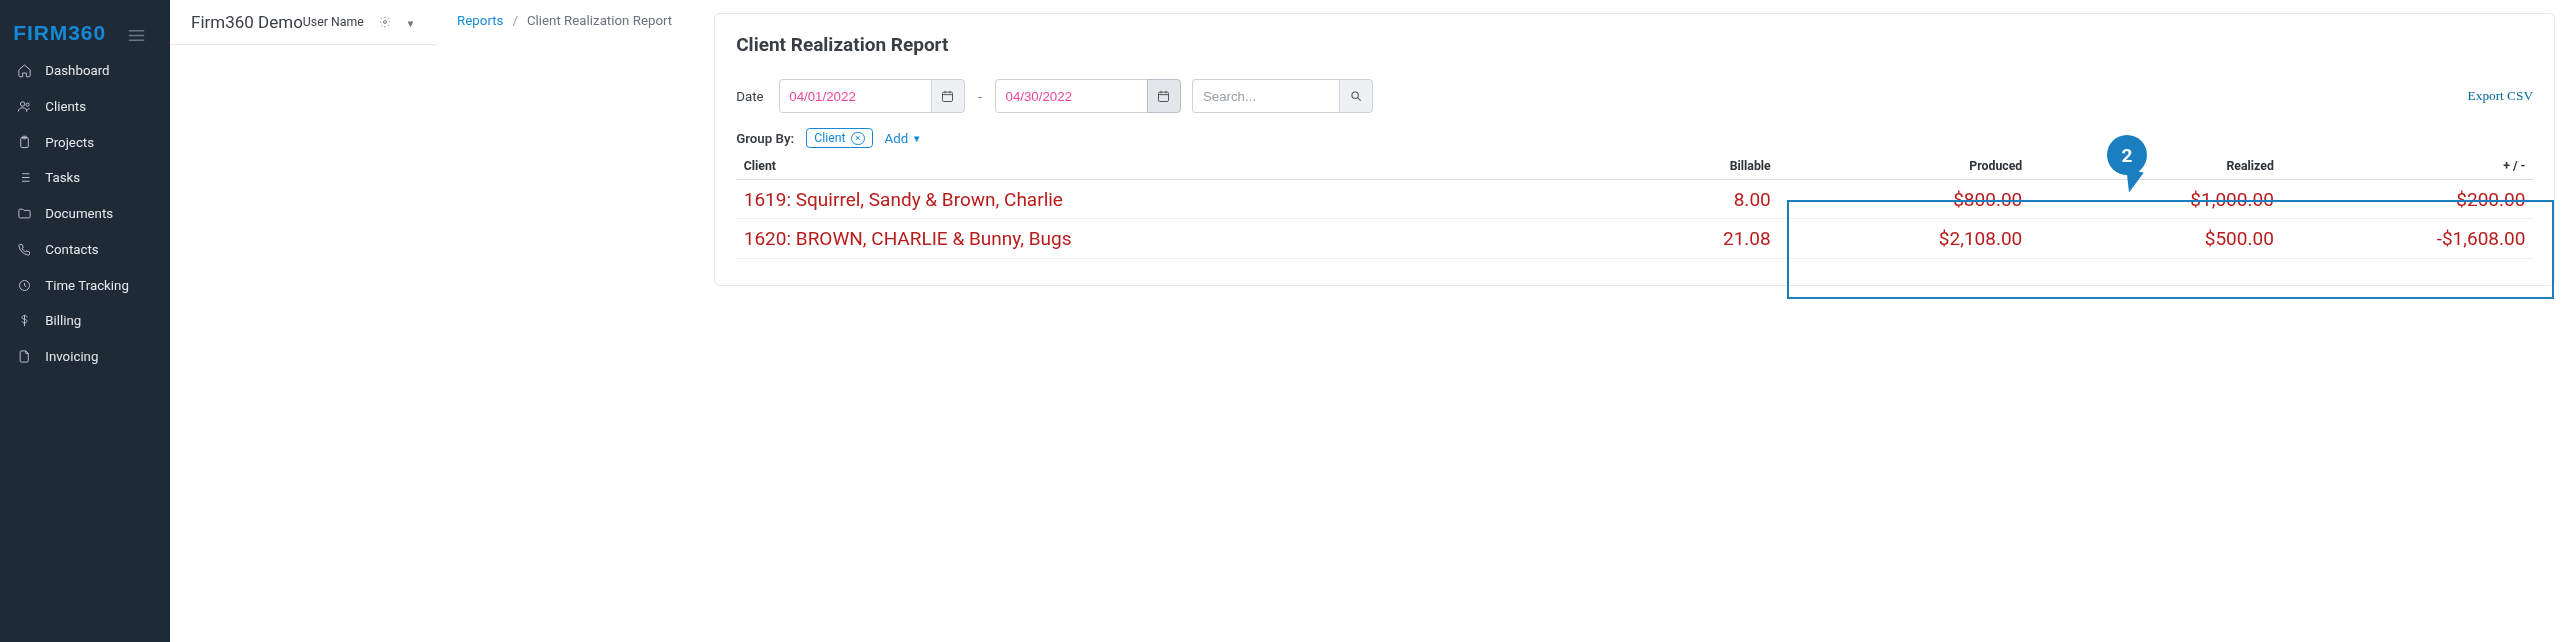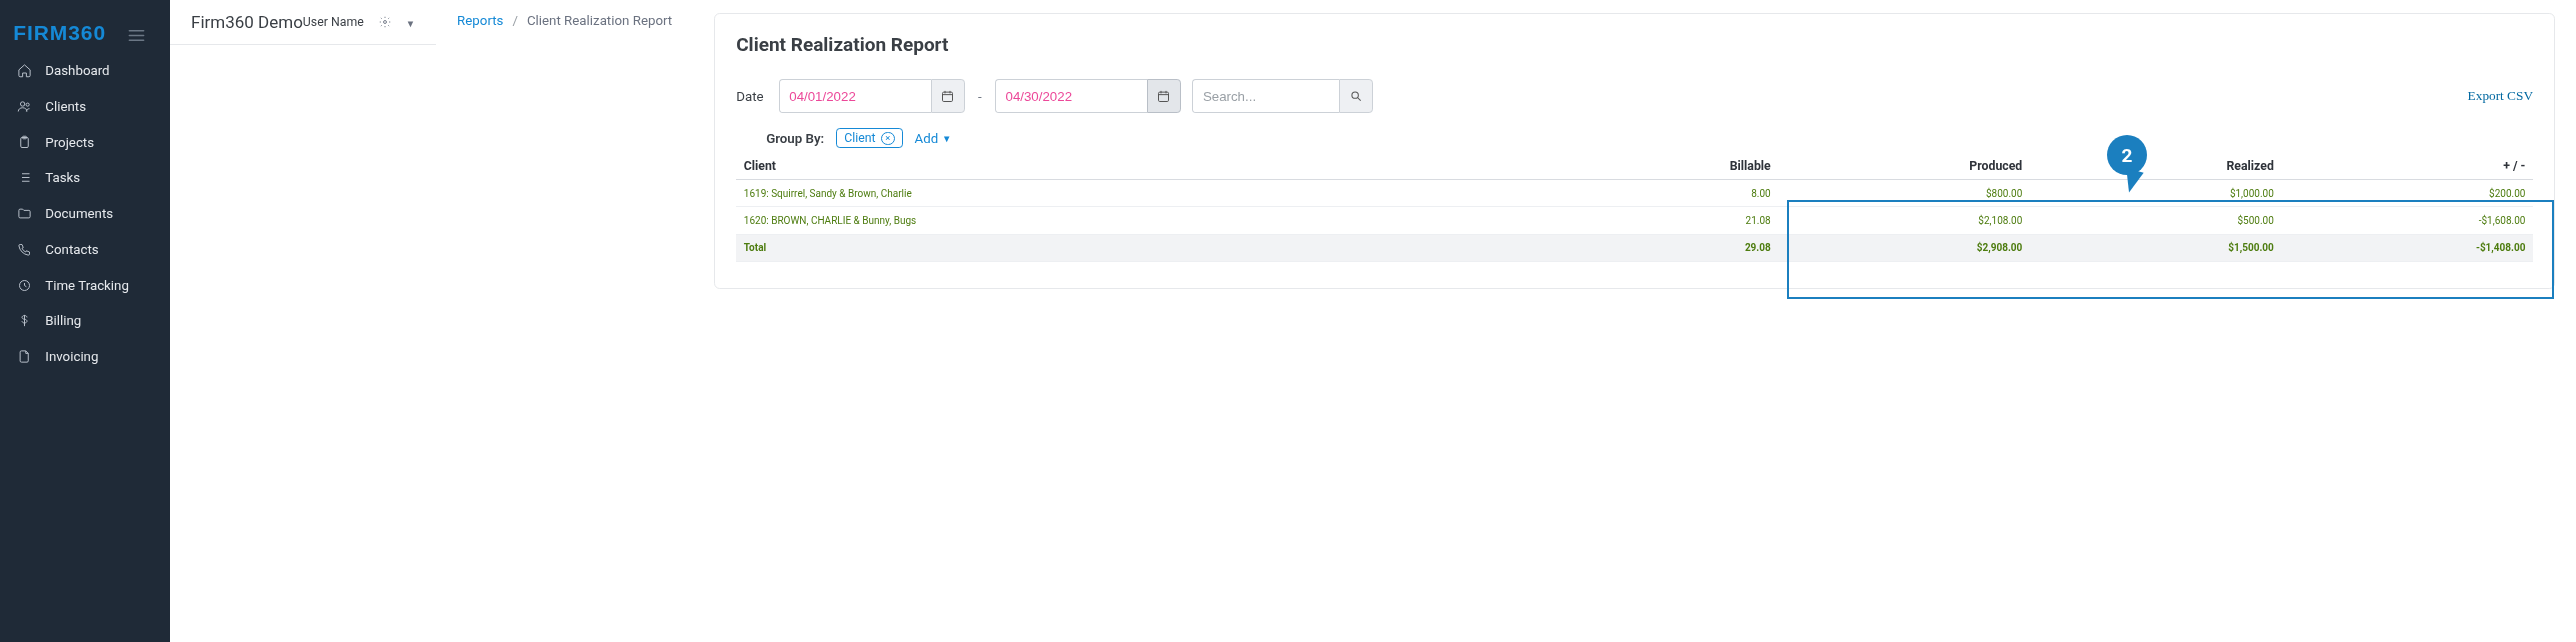--- a/index.html
+++ b/index.html
@@ -46,30 +46,30 @@
     .date-group .btn-icon { width:34px; border-top-left-radius:0; border-bottom-left-radius:0; background:#eef0f3; display:flex; align-items:center; justify-content:center; cursor:pointer; }
     .date-group.active .btn-icon { background:#e3e6ea; border-color:#b9bfc7; }
     .dash { color:#6b7280; padding: 0 1.9px; }
 
     .search-group { display:flex; }
     .search-group .input { width: 147px; border-top-right-radius:0; border-bottom-right-radius:0; border-right:none; }
     .search-group .btn-icon { width:34px; border-top-left-radius:0; border-bottom-left-radius:0; background:#eef0f3; display:flex; align-items:center; justify-content:center; cursor:pointer; }
 
     .export-link { color:#0369a1; text-decoration:none; font-size:13.3px; cursor:pointer;font-family:Liberation Serif, serif; }
 
-    .groupby-row { display:flex; align-items:center; gap: 11.4px; margin-bottom: 5.7px; margin-left: 30px; }
+    .groupby-row { display:flex; align-items:center; gap: 11.4px; margin-bottom: 5.7px; }
     .groupby-label { font-weight:600; color:#3a3f45; }
     .chip { border:0.9px solid #1589d6; color:#1589d6; border-radius: 3.8px; padding: 1.9px 7.6px; display:inline-flex; align-items:center; gap:5.7px; font-size:12.3px; background:#fff; }
     .chip .x { display:inline-flex; align-items:center; justify-content:center; width:13.3px; height:13.3px; border:1.3px solid #1589d6; border-radius:50%; font-size:9.5px; line-height:1; }
     .add-menu { color:#1589d6; cursor:pointer; display:inline-flex; align-items:center; gap:3.8px; font-size:13.3px; }
     .add-menu .caret { color:#1589d6; font-size:9.5px; }
 
     table.report { width:100%; border-collapse: collapse; }
     table.report thead th { text-align:left; font-size:12.3px; font-weight:700; color:#2f333a; border-bottom:0.9px solid #d8dbe0; padding: 5.7px 7.6px; }
-    table.report td { padding: 7.6px 7.6px; border-bottom:0.9px solid #edeff2; font-size:10px; color:#4d7c0f; }
+    table.report td { padding: 7.6px 7.6px; border-bottom:0.9px solid #edeff2; font-size:19px; color:#b91c1c; }
     table.report th.num, table.report td.num { text-align:right; }
     table.report tr.total td { font-weight:700; background:#f2f3f5; }
     .pos { color:#2fbf4a; }
     .neg { color:#e2445c; }
 
     
     .anno-box { position:absolute; border:2.8px solid #1b7fbf; pointer-events:none; }
     .anno-bubble { position:absolute; width:40px; height:40px; border-radius:50%; background:#1b7fbf; color:#fff; font-weight:700; font-size:19px; display:flex; align-items:center; justify-content:center; pointer-events:none; }
     .anno-tail { position:absolute; width:0; height:0; border-left:9.5px solid transparent; border-right:9.5px solid transparent; border-top:23px solid #1b7fbf; transform: rotate(15deg); pointer-events:none; }
 
@@ -268,27 +268,20 @@
               <td class="num">$1,000.00</td>
               <td class="num pos">$200.00</td>
             </tr>
             <tr>
               <td>1620: BROWN, CHARLIE &amp; Bunny, Bugs</td>
               <td class="num">21.08</td>
               <td class="num">$2,108.00</td>
               <td class="num">$500.00</td>
               <td class="num neg">-$1,608.00</td>
             </tr>
-            <tr class="total">
-              <td>Total</td>
-              <td class="num">29.08</td>
-              <td class="num">$2,908.00</td>
-              <td class="num">$1,500.00</td>
-              <td class="num neg">-$1,408.00</td>
-            </tr>
           </tbody>
         </table>
 
         <div class="anno-box" style="top:186px; right:0px; width:767px; height:99px;"></div>
         <div class="anno-bubble" style="top:121px; right:407px;">
             <span>2</span>
           </div>
         <div class="anno-tail" style="top:156px; right:413px;"></div>
 
       </section>

